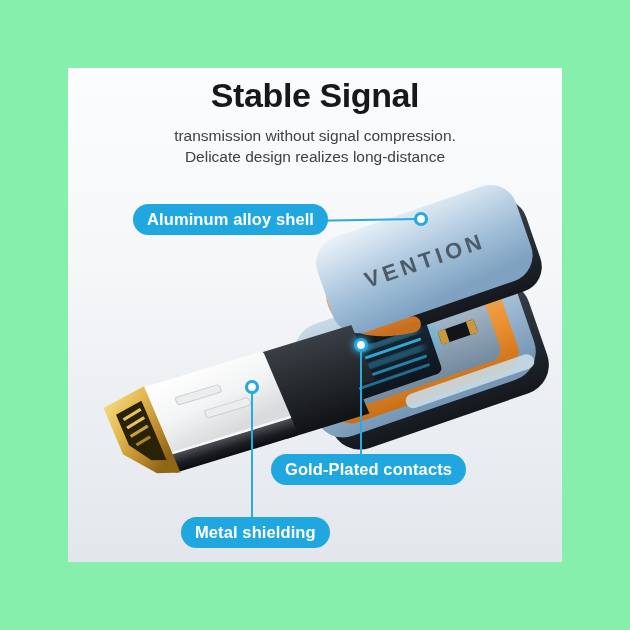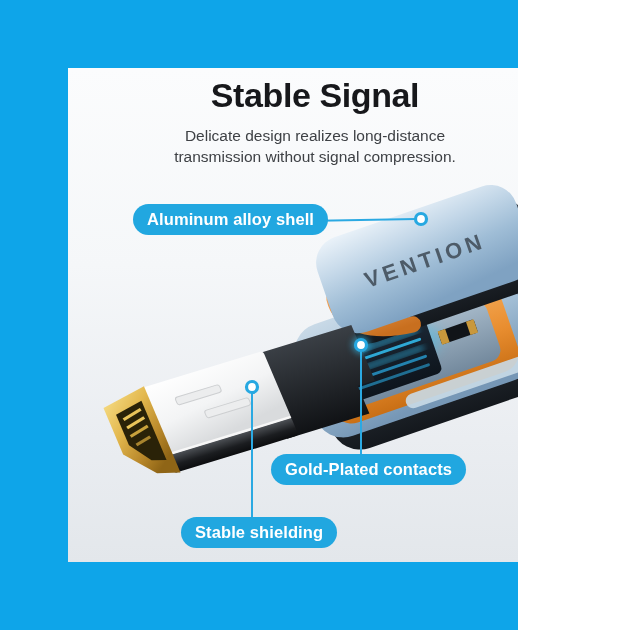--- a/index.html
+++ b/index.html
@@ -1,18 +1,18 @@
 <!DOCTYPE html>
 <html><head>
 <meta charset="utf-8">
 <style>
   html,body{margin:0;padding:0;background:#ffffff;}
   .stage{
-    position:relative;width:518px;height:630px;overflow:hidden;
-    background:#0ea5e9;
+    position:relative;width:630px;height:630px;overflow:hidden;
+    background:#86efac;
     font-family:"Liberation Sans", sans-serif;
   }
   .content-bg{
     position:absolute;left:68px;top:68px;width:494px;height:494px;
     background:linear-gradient(180deg,#FBFCFD 0%,#F5F7F9 40%,#EAEDF1 75%,#E3E7EB 100%);
   }
   .hero{
     position:absolute;left:68px;top:76px;width:494px;text-align:center;
   }
   .title-line{
@@ -34,22 +34,22 @@
 </head>
 <body>
 
 <div class="stage">
 
   <div class="content-bg"></div>
 
   <div class="hero">
     <div class="title-line">Stable Signal</div>
     <div class="subtitle">
+      <div>transmission without signal compression.</div>
       <div>Delicate design realizes long-distance</div>
-      <div>transmission without signal compression.</div>
     </div>
   </div>
 
   <svg class="art" viewBox="0 0 630 630">
     <defs>
       <linearGradient id="gShellTop" x1="0" y1="0" x2="0.25" y2="1">
         <stop offset="0" stop-color="#EDF4FA"></stop>
           <stop offset="0.35" stop-color="#C3D7E8"></stop>
         <stop offset="0.65" stop-color="#9FBDD6"></stop>
           <stop offset="1" stop-color="#7FA2C2"></stop>
@@ -173,15 +173,15 @@
     <g>
       <circle cx="421" cy="219" r="5.5" fill="#FFFFFF" stroke="#27A8E1" stroke-width="3.2"></circle>
       <circle cx="361" cy="345" r="9" fill="#34CBFF" opacity="0.55" filter="url(#blur3)"></circle>
       <circle cx="361" cy="345" r="5.5" fill="#FFFFFF" stroke="#27A8E1" stroke-width="3.2"></circle>
       <circle cx="252" cy="387" r="5.5" fill="#FFFFFF" stroke="#27A8E1" stroke-width="3.2"></circle>
     </g>
   </svg>
 
   <div class="pill pill-aluminum">Aluminum alloy shell</div>
   <div class="pill pill-gold">Gold-Plated contacts</div>
-  <div class="pill pill-metal">Stable shielding</div>
+  <div class="pill pill-metal">Metal shielding</div>
 
 </div>
 
 </body></html>

